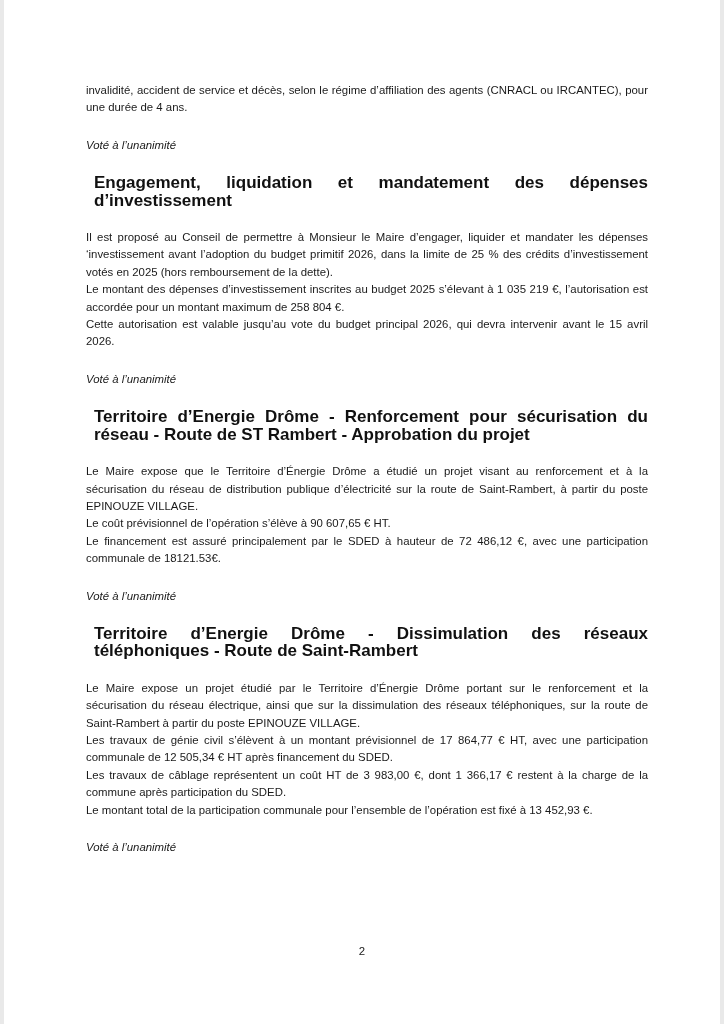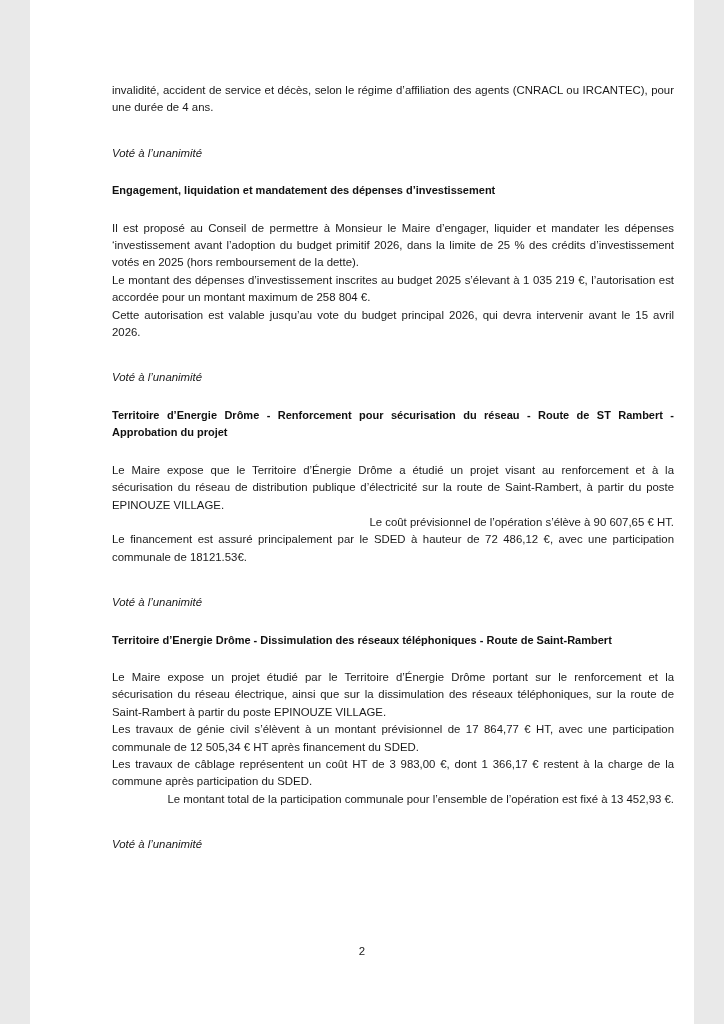--- a/index.html
+++ b/index.html
@@ -5,21 +5,21 @@
   html, body {
     margin: 0;
     padding: 0;
     background: #e9e9e9;
   }
   body {
     font-family: "Liberation Sans", sans-serif;
   }
   .page {
     position: relative;
-    width: 664px;
+    width: 716px;
     height: 1024px;
     margin: 0 auto;
     background: #ffffff;
     box-sizing: border-box;
     overflow: hidden;
   }
   .content {
     position: absolute;
     left: 82px;
     top: 82px;
@@ -29,36 +29,35 @@
     margin: 0;
   }
   .para {
     font-size: 11.4px;
     line-height: 17.4px;
     color: #1a1a1a;
     text-align: justify;
     margin-bottom: 0;
   }
   .para.nojust {
-    text-align: right;
+    text-align: left;
   }
   .heading {
-    font-size: 11px;
+    font-size: 17px;
     font-weight: bold;
     line-height: 17.4px;
     color: #111;
     text-align: justify;
-    margin: 0 0 10px 0;
+    margin: 0 0 10px 8px;
   }
   .vote {
     font-size: 11.4px;
     font-style: italic;
     color: #1a1a1a;
     line-height: 17.4px;
-    margin-top: 8px;
   }
   .gap-sm { height: 10px; }
   .gap-lg { height: 20px; }
   .page-number {
     position: absolute;
     left: 0;
     right: 0;
     top: 945px;
     text-align: center;
     font-size: 11.4px;

